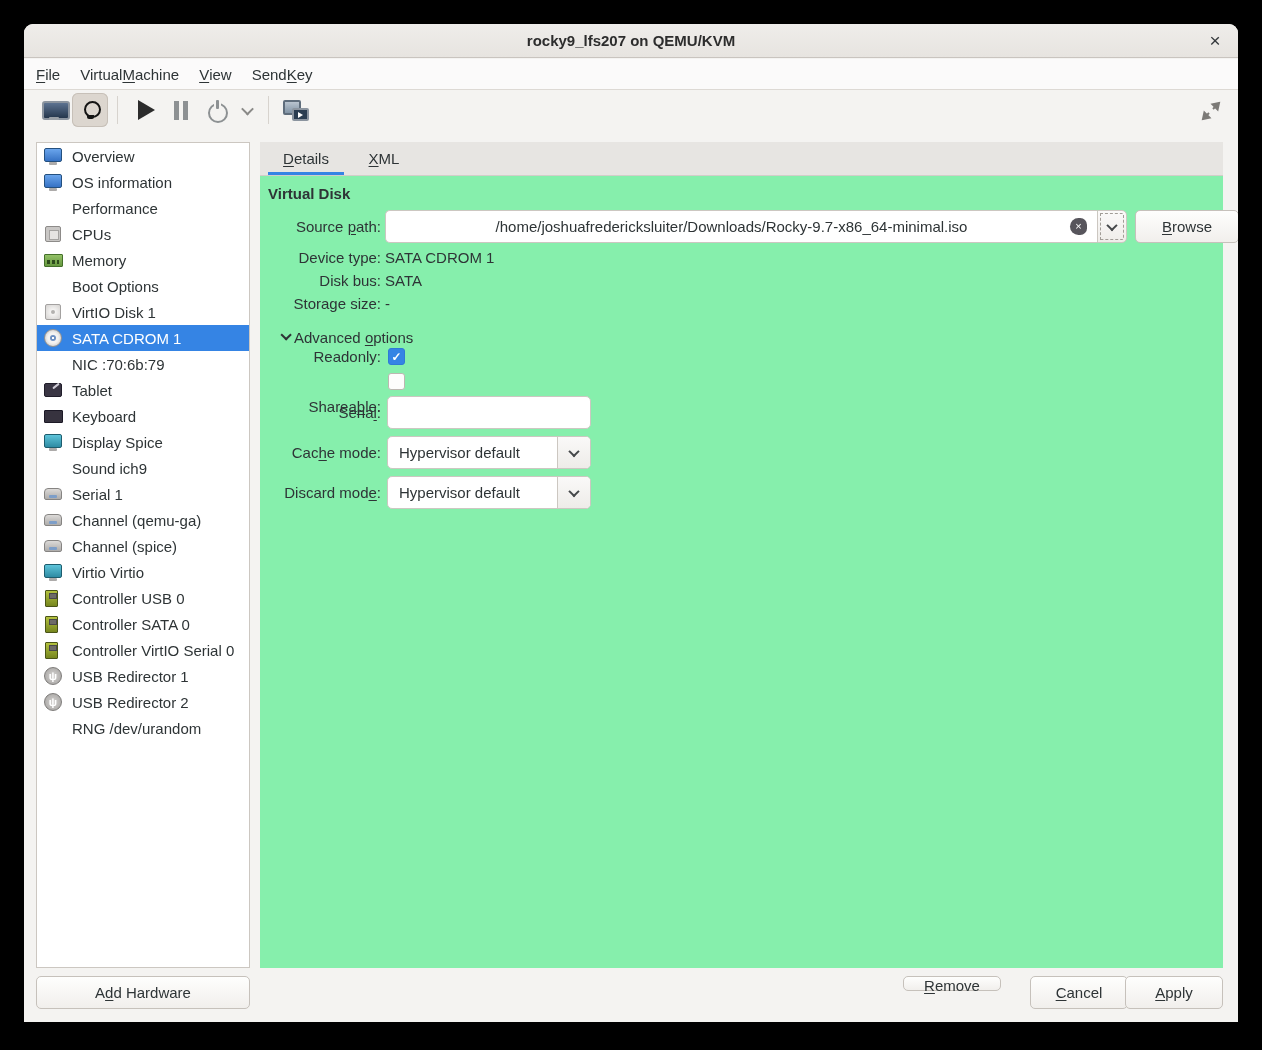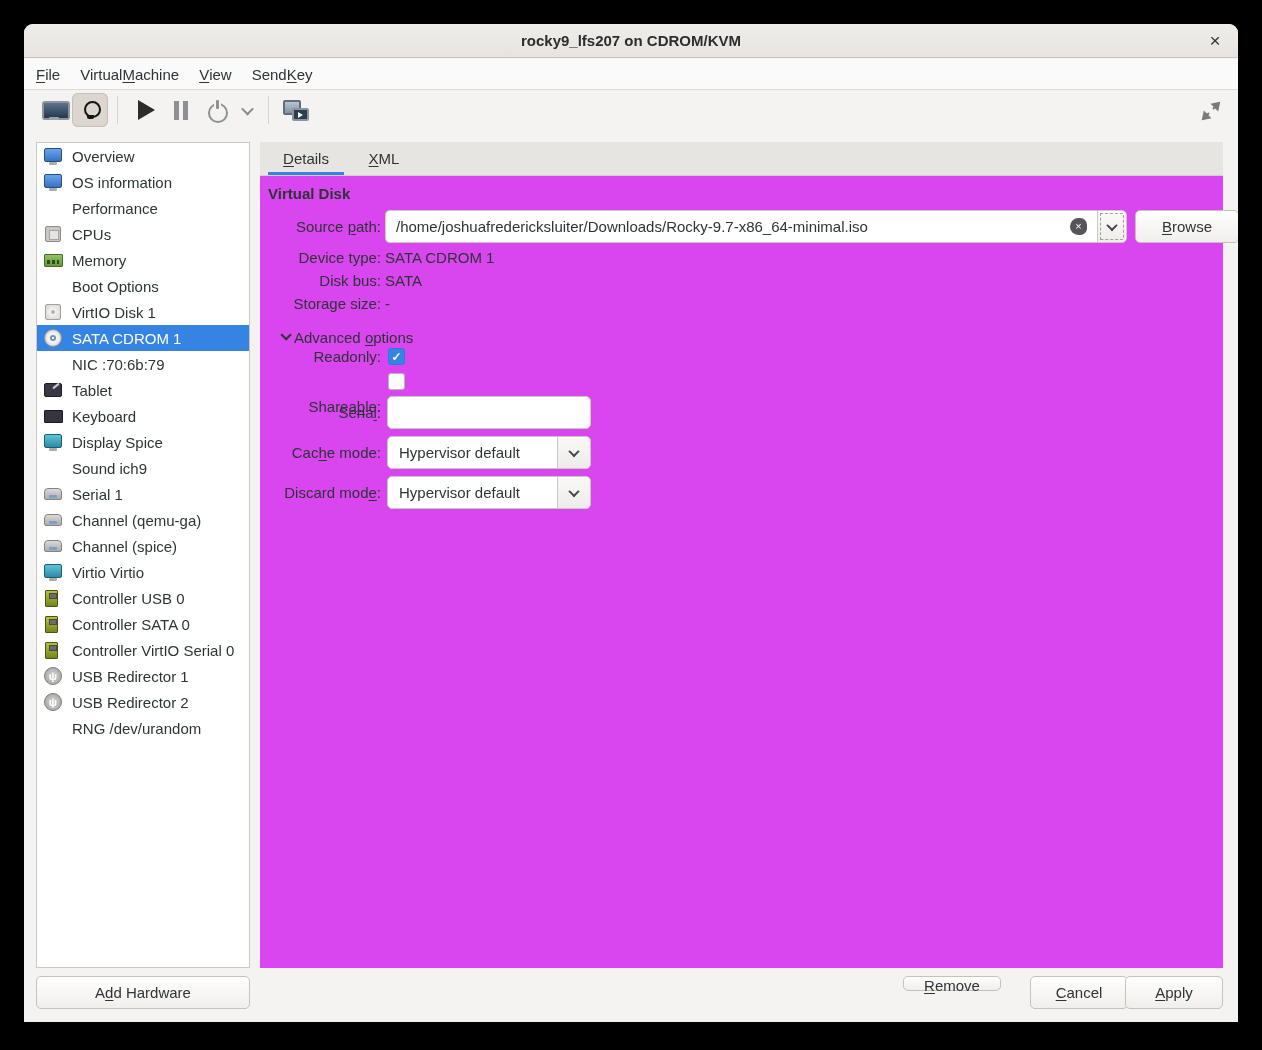--- a/index.html
+++ b/index.html
@@ -100,32 +100,32 @@
 
   .addhw-btn { position:absolute; left:12px; top:952px; width:214px; height:33px; }
 
   
   .notebook { position:absolute; left:236px; top:118px; width:963px; height:826px; }
   .tabbar { position:absolute; left:0; top:0; right:0; height:34px; background:#e7e5e2; border-bottom:1px solid #d2cec9;
             display:flex; padding-left:8px; }
   .tab { width:76px; display:flex; align-items:center; justify-content:center; font-size:15px; position:relative; cursor:default; }
   .tab + .tab { width:56px; margin-left:12px; }
   .tab.active::after { content:""; position:absolute; left:0; right:0; bottom:0; height:3px; background:#3584e4; }
-  .page { position:absolute; left:0; top:34px; right:0; bottom:0; background:#d946ef; }
+  .page { position:absolute; left:0; top:34px; right:0; bottom:0; background:#86efac; }
 
   .heading { position:absolute; left:8px; top:9px; font-weight:bold; font-size:15px; }
 
   .flabel { position:absolute; left:0; width:121px; text-align:right; font-size:15px; white-space:nowrap; }
   .fvalue { position:absolute; left:125px; font-size:15px; white-space:nowrap; }
 
   .entry { background:#fff; border:1px solid #ccc7c1; border-radius:5px; font-size:15px; color:#2e3436;
            font-family:"Liberation Sans",sans-serif; padding:0 10px; outline:none; }
 
   .srcwrap { position:absolute; left:125px; top:34px; width:742px; height:33px; display:flex; }
-  .srcwrap input { flex:1; border-radius:5px 0 0 5px; border-right:none; padding-right:30px; min-width:0; }
+  .srcwrap input { flex:1; border-radius:5px 0 0 5px; border-right:none; padding-right:30px; min-width:0;text-align:center; }
   .clear-ic { position:absolute; right:40px; top:8px; width:17px; height:17px; border-radius:50% 40% 40% 50%; background:#57555c;
               color:#fff; font-size:11px; line-height:17px; text-align:center; }
   .src-toggle { width:30px; height:33px; background:linear-gradient(#fbfaf9,#efedea); border:1px solid #ccc7c1;
                 border-radius:0 5px 5px 0; display:flex; align-items:center; justify-content:center;
                 outline:1px dashed #a19d97; outline-offset:-4px; }
   .combo-chev { width:8px; height:8px; border-right:2px solid #45484a; border-bottom:2px solid #45484a; transform:rotate(45deg) translate(-1px,-1px); }
 
   .btn { background:linear-gradient(#fefefd,#f1efec); border:1px solid #c6c1bb; border-radius:5px;
          font-size:15px; color:#2e3436; font-family:"Liberation Sans",sans-serif; }
   .browse-btn { position:absolute; left:875px; top:34px; width:104px; height:33px; }
@@ -147,21 +147,21 @@
   .remove-btn { position:absolute; left:879px; top:952px; width:98px; height:15px; }
   .cancel-btn { position:absolute; left:1006px; top:952px; width:98px; height:33px; }
   .apply-btn  { position:absolute; left:1101px; top:952px; width:98px; height:33px; }
 </style>
 </head>
 <body>
 
 <div class="window">
 
   <div class="titlebar">
-    <span class="title">rocky9_lfs207 on CDROM/KVM</span>
+    <span class="title">rocky9_lfs207 on QEMU/KVM</span>
     <button class="close-btn">×</button>
   </div>
 
   <div class="menubar">
     <div class="menu-item"><span class="mn">F</span>ile</div>
     <div class="menu-item">Virtual <span class="mn">M</span>achine</div>
     <div class="menu-item"><span class="mn">V</span>iew</div>
     <div class="menu-item">Send <span class="mn">K</span>ey</div>
   </div>
 

